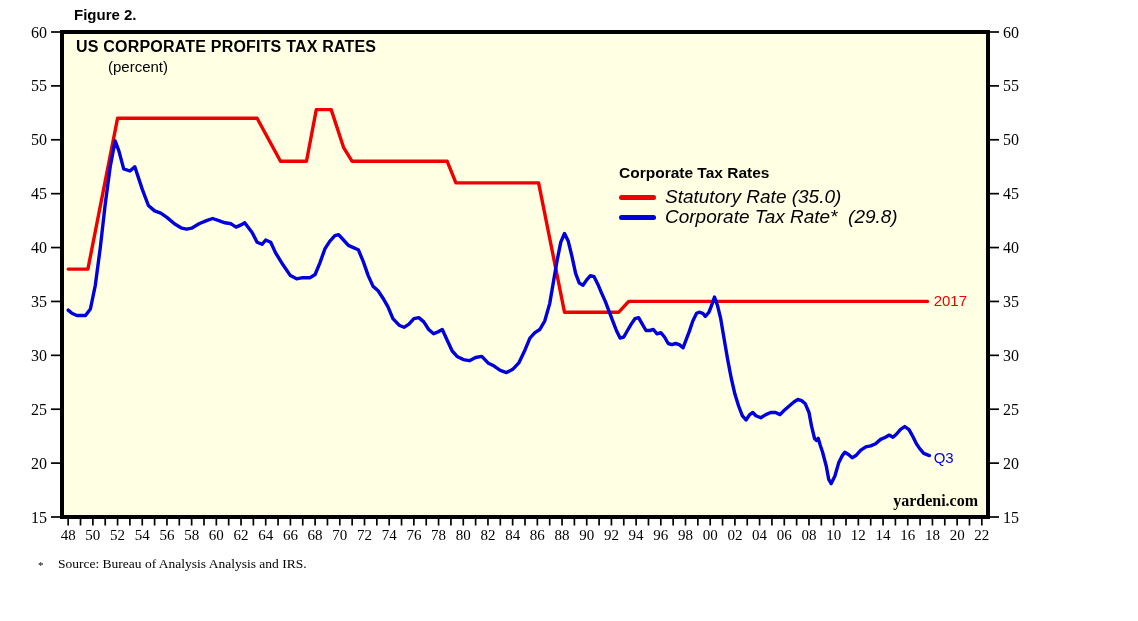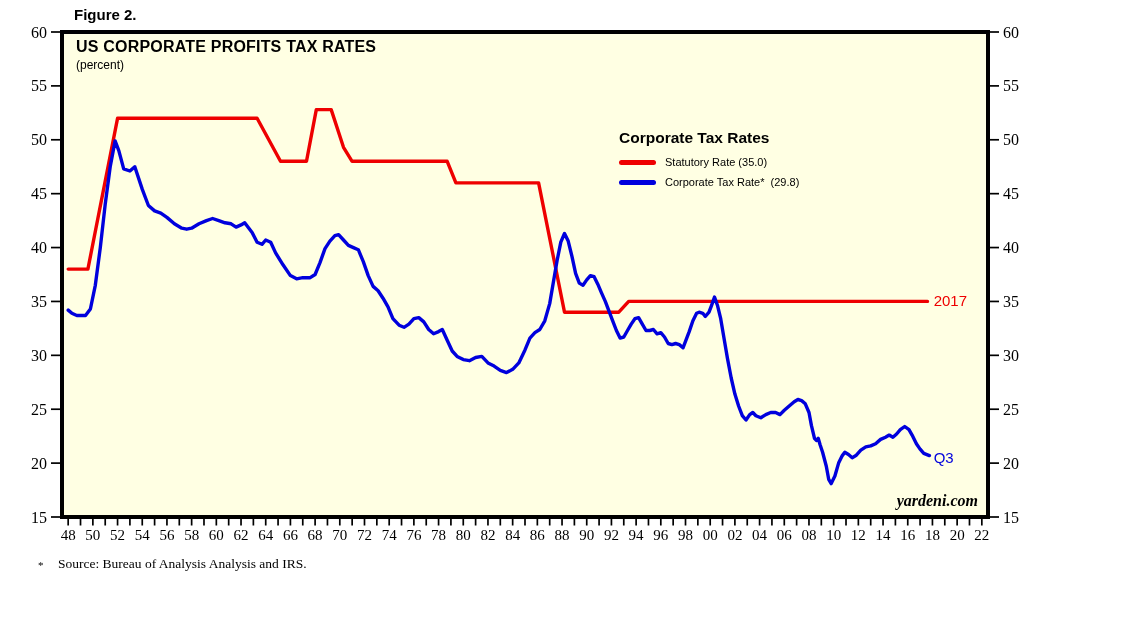--- a/index.html
+++ b/index.html
@@ -2,27 +2,27 @@
 <html><head>
 <meta charset="utf-8">
 <style>
   html,body{margin:0;padding:0;background:#ffffff;}
   body{width:1138px;height:621px;position:relative;font-family:"Liberation Sans",sans-serif;color:#000;}
   .figure-label{position:absolute;left:74px;top:6px;font-size:15px;font-weight:bold;}
   #chart-wrap{position:absolute;left:0;top:0;width:1138px;height:560px;}
   #chart-svg{position:absolute;left:0;top:0;}
   .chart-title-block{position:absolute;left:76px;top:38px;}
   .chart-title{font-size:16px;font-weight:bold;letter-spacing:.2px;}
-  .chart-subtitle{font-size:12px;margin-top:2px;}
+  .chart-subtitle{font-size:15px;margin-top:2px;margin-left:32px;}
   .legend{position:absolute;left:619px;top:129px;}
-  .legend-title{font-size:15.5px;font-weight:bold;margin-bottom:5px;}
+  .legend-title{font-size:15.5px;font-weight:bold;margin-bottom:5px;margin-top:35px;}
   .legend-item{display:flex;align-items:center;height:20px;}
   .legend-swatch{display:inline-block;width:37px;height:5px;border-radius:2.5px;margin-right:9px;flex:0 0 auto;}
-  .legend-label{font-size:11px;white-space:pre;}
-  .watermark{position:absolute;top:492px;right:160px;font-family:"Liberation Serif",serif;font-style:italic;font-weight:bold;font-size:16px;}
+  .legend-label{font-size:19px;white-space:pre;font-style:italic;}
+  .watermark{position:absolute;top:492px;right:160px;font-family:"Liberation Serif",serif;font-weight:bold;font-size:16px;}
   .footnote{position:absolute;left:38px;top:556px;font-family:"Liberation Serif",serif;font-size:13.5px;line-height:16px;}
   .footnote-row{display:flex;}
   .footnote-marker{width:20px;font-size:11px;padding-top:1px;}
   .tick-text{font-family:"Liberation Serif",serif;}
 </style>
 </head>
 <body>
 
 <div class="figure-label">Figure 2.</div>
 

